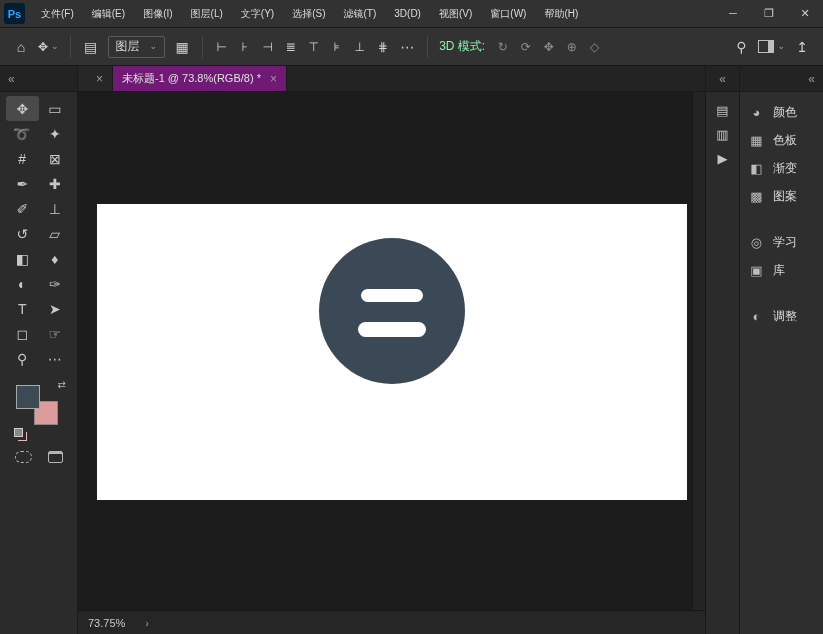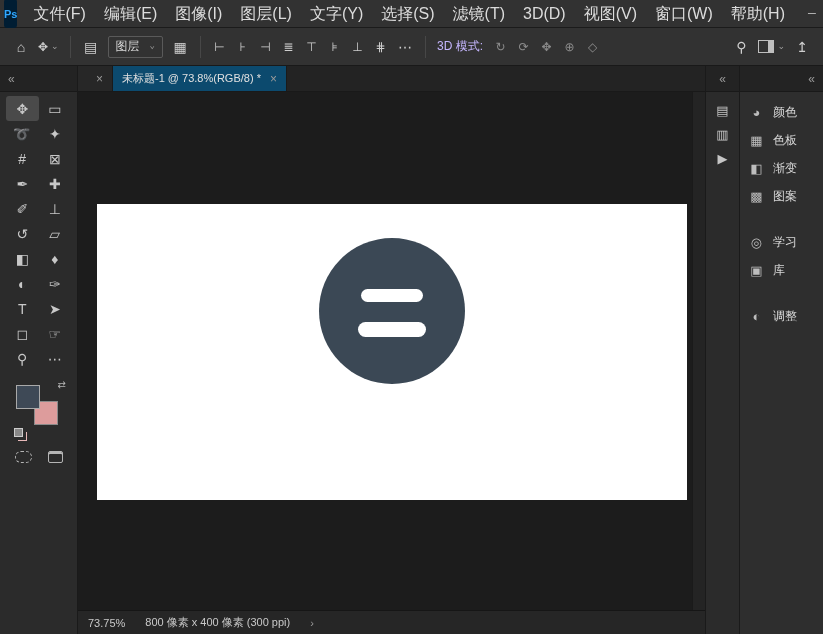--- a/index.html
+++ b/index.html
@@ -4,37 +4,37 @@
 <style>
   * { box-sizing: border-box; margin: 0; padding: 0; }
   html,body { background:#111; }
   .app{
     width:823px;height:634px;overflow:hidden;position:relative;
     font-family:"Liberation Sans",sans-serif;font-size:12px;color:#d6d6d6;
     background:#1d1d1d;user-select:none;
   }
   
   .titlebar{height:28px;background:#323232;display:flex;align-items:center;border-bottom:1px solid #1b1b1b;}
-  .ps-logo{width:21px;height:29px;margin:0 7px 0 4px;background:#001d33;color:#31a8ff;
+  .ps-logo{width:21px;height:21px;margin:0 7px 0 4px;background:#001d33;color:#31a8ff;
     font-weight:bold;font-size:11px;display:flex;align-items:center;justify-content:center;border-radius:3px;}
   .menus{display:flex;height:100%;}
-  .menu-item{padding:0 9px;line-height:27px;color:#dcdcdc;font-size:16px;white-space:nowrap;}
+  .menu-item{padding:0 9px;line-height:27px;color:#dcdcdc;font-size:10px;white-space:nowrap;}
   .win-controls{margin-left:auto;display:flex;height:100%;}
   .win-btn{width:36px;text-align:center;line-height:27px;color:#cfcfcf;font-size:11px;}
   
   .optionsbar{height:38px;background:#323232;border-bottom:1px solid #191919;display:flex;align-items:center;padding:0 8px;}
   .opt-icon{min-width:26px;height:26px;display:flex;align-items:center;justify-content:center;color:#cfcfcf;font-size:14px;border-radius:3px;}
   .opt-icon.sm{min-width:23px;font-size:12px;}
   .opt-icon.dim{color:#8a8a8a;}
   .opt-tool{display:flex;align-items:center;gap:3px;padding:0 4px;height:26px;color:#cfcfcf;}
   .caret{font-size:9px;color:#9f9f9f;line-height:1;}
   .opt-sep{width:1px;height:22px;background:#474747;margin:0 7px;}
-  .select{display:flex;align-items:center;gap:10px;border:1px solid #5a5a5a;border-radius:2px;height:22px;padding:0 7px;margin:0 4px;color:#d6d6d6;font-family:Liberation Mono, monospace;}
+  .select{display:flex;align-items:center;gap:10px;border:1px solid #5a5a5a;border-radius:2px;height:22px;padding:0 7px;margin:0 4px;color:#d6d6d6;}
   .align-group,.mode-group{display:flex;align-items:center;}
-  .mode-label{color:#c4b5fd;margin:0 6px 0 4px;white-space:nowrap;}
+  .mode-label{color:#86efac;margin:0 6px 0 4px;white-space:nowrap;}
   .spacer{flex:1;}
   .ws-box{width:16px;height:13px;border:1px solid #bfbfbf;display:inline-block;position:relative;}
   .ws-box .ws-fill{position:absolute;right:0;top:0;bottom:0;width:5px;background:#bfbfbf;}
   
   .content{display:flex;height:568px;}
   .col-header{height:26px;background:#232323;border-bottom:1px solid #191919;display:flex;align-items:center;
     color:#9a9a9a;font-size:12px;padding:0 8px;flex:none;}
   
   .left-col{width:78px;background:#2b2b2b;border-right:1px solid #1a1a1a;display:flex;flex-direction:column;}
   .tools{display:grid;grid-template-columns:1fr 1fr;padding:4px 6px 0 6px;}
@@ -47,21 +47,21 @@
   .fg-swatch{position:absolute;left:2px;top:4px;width:24px;height:24px;border:1px solid #a9a9a9;z-index:2;}
   .bg-swatch{position:absolute;left:20px;top:20px;width:24px;height:24px;border:1px solid #8a8a8a;}
   .tool-extras{display:flex;justify-content:center;gap:16px;margin-top:22px;}
   .qmask{width:17px;height:12px;border:1px dashed #b5b5b5;border-radius:6px;display:inline-block;}
   .screenmode{width:15px;height:12px;border:1px solid #b5b5b5;border-radius:2px;display:inline-block;box-shadow:inset 0 2px 0 #b5b5b5;}
   
   .center-col{flex:1;display:flex;flex-direction:column;background:#1c1c1c;min-width:0;}
   .tabstrip{height:26px;background:#232323;border-bottom:1px solid #191919;display:flex;overflow:hidden;flex:none;}
   .tab{display:flex;align-items:center;padding:0 9px;background:#272727;color:#9d9d9d;font-size:11px;
     border-right:1px solid #1a1a1a;white-space:nowrap;}
-  .tab.active{background:#0c4a6e;color:#e0e0e0;}
+  .tab.active{background:#701a75;color:#e0e0e0;}
   .tab-close{margin-left:9px;color:#9a9a9a;font-size:12px;}
   .canvas-area{flex:1;position:relative;background:#1c1c1c;overflow:hidden;}
   .artboard{position:absolute;left:50%;transform:translateX(-50%);top:112px;width:590px;height:296px;background:#ffffff;}
   .icon-circle{position:absolute;left:50%;transform:translateX(-50%);top:34px;width:146px;height:146px;border-radius:50%;}
   .bar{position:absolute;left:50%;transform:translateX(-50%);background:#ffffff;border-radius:8px;}
   .bar1{top:51px;width:62px;height:13px;}
   .bar2{top:84px;width:68px;height:15px;}
   .artboard-label{position:absolute;top:215px;width:100%;text-align:center;color:#4a4a4a;font-size:23px;letter-spacing:2px;}
   .v-scroll{position:absolute;right:0;top:0;bottom:0;width:13px;background:#242424;border-left:1px solid #1a1a1a;}
   .statusbar{height:24px;background:#262626;border-top:1px solid #161616;display:flex;align-items:center;gap:20px;
@@ -296,21 +296,20 @@
         <div class="artboard">
           <div class="icon-circle" style="background: rgb(59, 72, 85);">
             <div class="bar bar1" style="background: rgb(255, 255, 255);"></div>
             <div class="bar bar2" style="background: rgb(255, 255, 255);"></div>
           </div>
         </div>
         <div class="v-scroll"></div>
       </div>
       <div class="statusbar">
         <span>73.75%</span>
-        <span class="doc-info">800 像素 x 400 像素 (300 ppi)</span>
         <span class="chev">›</span>
       </div>
     </div>
 
     <div class="right-strip">
       <div class="col-header">«</div>
       <div class="strip-icons">
 
           <div class="strip-icon">▤</div>
 

